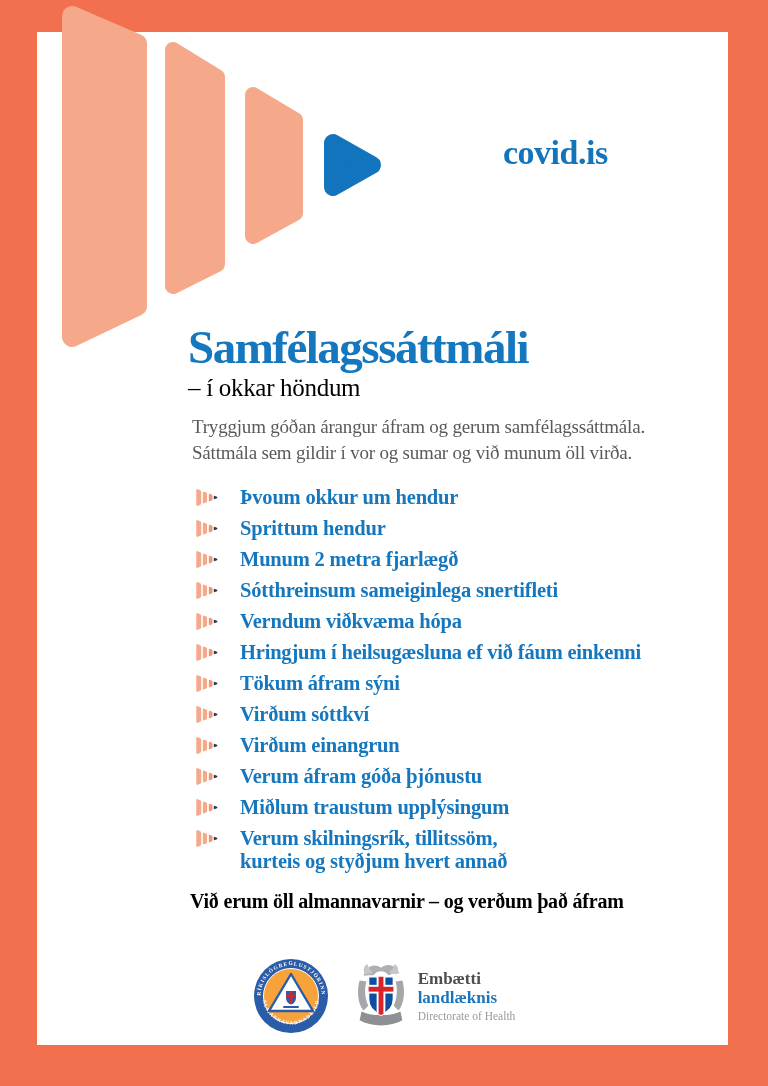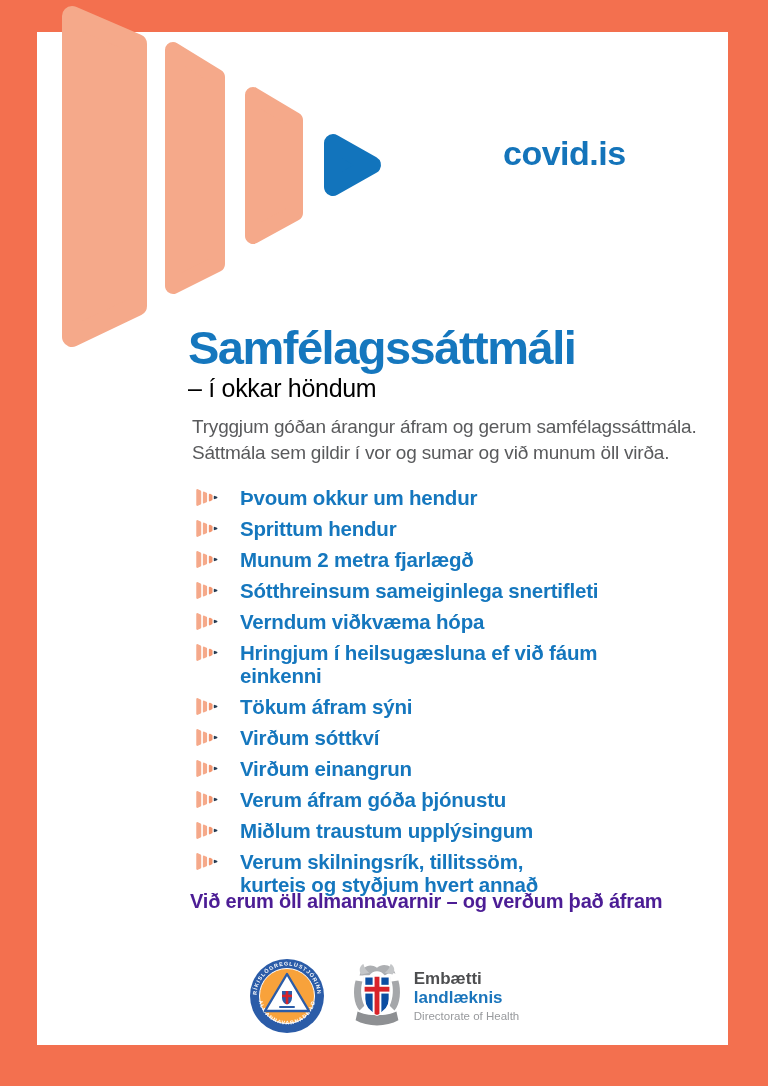--- a/index.html
+++ b/index.html
@@ -1,20 +1,20 @@
 <!DOCTYPE html>
 <html><head>
 <meta charset="utf-8">
 <style>
   * { margin:0; padding:0; box-sizing:border-box; }
   body { background:#ddd; font-family:"Liberation Sans","DejaVu Sans",sans-serif; }
   .page {
     position:relative; width:768px; height:1086px;
     background:#F3704F; overflow:hidden;
-    font-family:Liberation Sans, sans-serif;
+    font-family:Liberation Serif, serif;
   }
   .panel {
     position:absolute; left:37px; top:32px; right:40px; bottom:41px;
     background:#ffffff;
   }
   .logo-svg { position:absolute; left:0; top:0; }
   .brand {
     position:absolute; left:503px; top:134px;
     font-size:34px; font-weight:700; color:#1474BA; letter-spacing:-0.5px;
   }
@@ -38,21 +38,21 @@
   .pledge-list li {
     position:relative; padding-left:44px; margin-bottom:8px;
     font-size:20.5px; font-weight:700; color:#1577BE;
     line-height:23px; letter-spacing:-0.2px;
   }
   .bullet { position:absolute; left:0; top:2px; }
   .l2 { display:block; }
   .l2:empty { display:none; }
   .footer-statement {
     position:absolute; left:190px; top:890px;
-    font-size:20px; font-weight:700; color:#4c1d95; letter-spacing:-0.2px;
+    font-size:20px; font-weight:700; color:#000000; letter-spacing:-0.2px;
   }
   .logos-row {
     position:absolute; left:0; top:958px; width:768px;
     display:flex; justify-content:center; align-items:center; gap:26px;
   }
   .landlaeknis { display:flex; align-items:center; gap:11px; }
   .ll-text { display:flex; flex-direction:column; justify-content:center; }
   .ll-line1 { font-size:17px; font-weight:700; color:#4D4E50; line-height:19px; }
   .ll-line2 { font-size:17px; font-weight:700; color:#1B75BC; line-height:19px; }
   .ll-line3 { font-size:11.5px; font-weight:400; color:#97999C; line-height:15px; margin-top:2px; }

